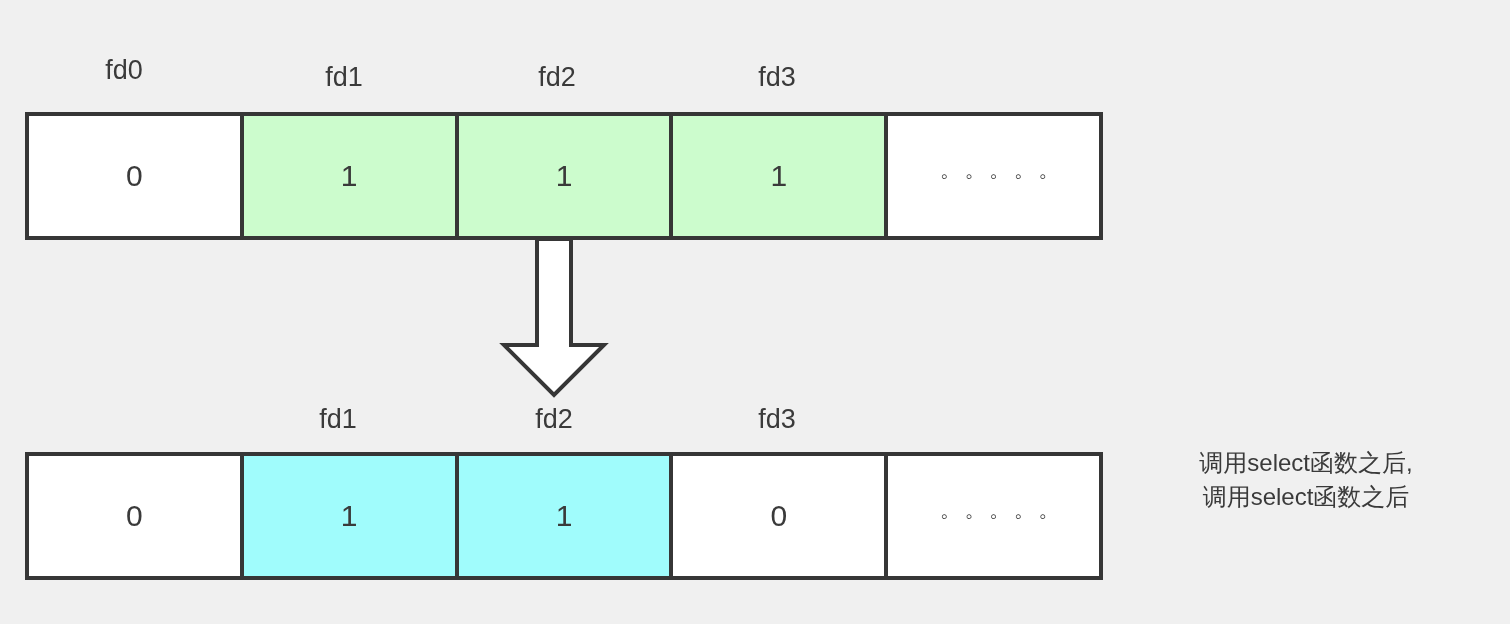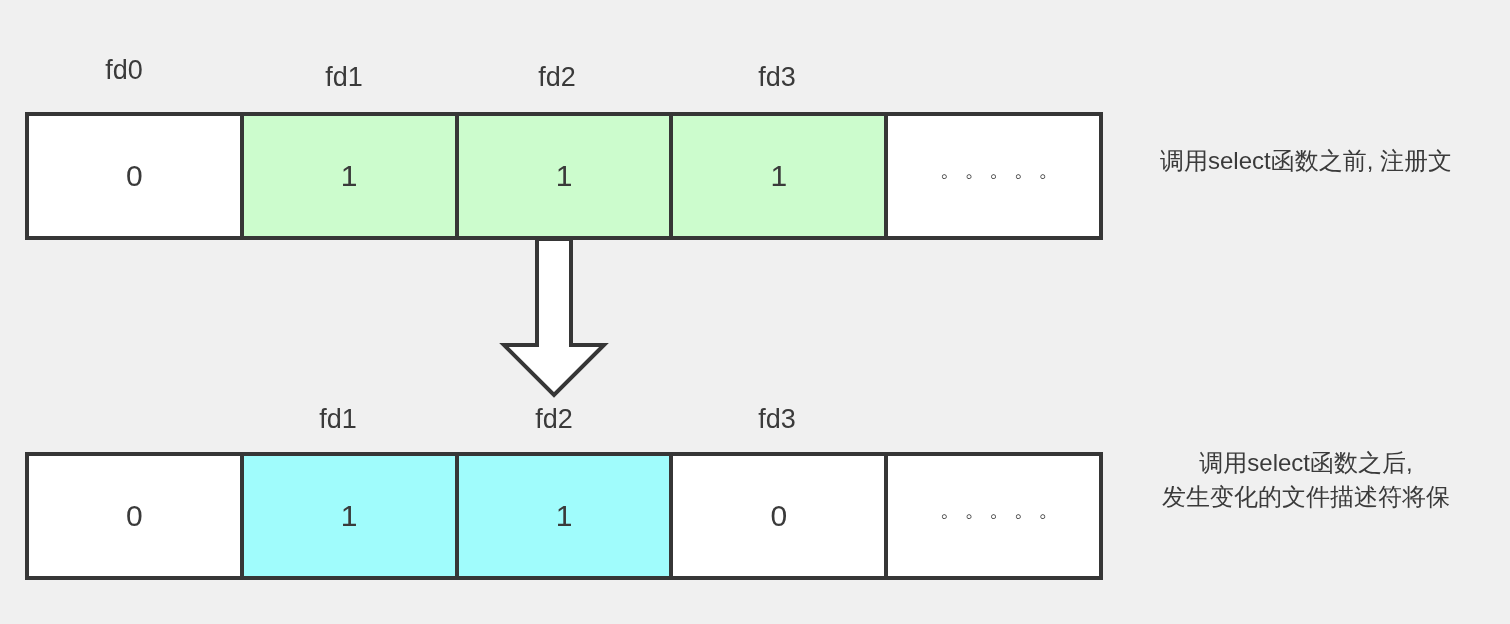--- a/index.html
+++ b/index.html
@@ -92,21 +92,20 @@
     </div>
     <div class="cell fill-green">
       <span class="cell-value">1</span>
     </div>
     <div class="cell fill-white dots">
       <span class="cell-value">◦ ◦ ◦ ◦ ◦</span>
     </div>
   </div>
 
   <div class="annotation" style="top:144px">
-    <div>调用select函数之前, 注册文</div>
   </div>
 
   <svg class="arrow-svg" width="118" height="162" viewBox="0 0 118 162">
     <polygon points="41,2 75,2 75,108 108,108 58,158 8,108 41,108" fill="#ffffff" stroke="#363636" stroke-width="4" stroke-linejoin="miter"></polygon>
   </svg>
 
   <span class="fd-label" style="left:338px; top:404px">fd1</span>
   <span class="fd-label" style="left:554px; top:404px">fd2</span>
   <span class="fd-label" style="left:777px; top:404px">fd3</span>
 
@@ -123,16 +122,16 @@
     <div class="cell fill-white">
       <span class="cell-value">0</span>
     </div>
     <div class="cell fill-white dots">
       <span class="cell-value">◦ ◦ ◦ ◦ ◦</span>
     </div>
   </div>
 
   <div class="annotation" style="top:446px">
     <div>调用select函数之后,</div>
-    <div>发生变化的文件描述符将保</div>
+    <div>调用select函数之后</div>
   </div>
 
 </div>
 
 </body></html>

